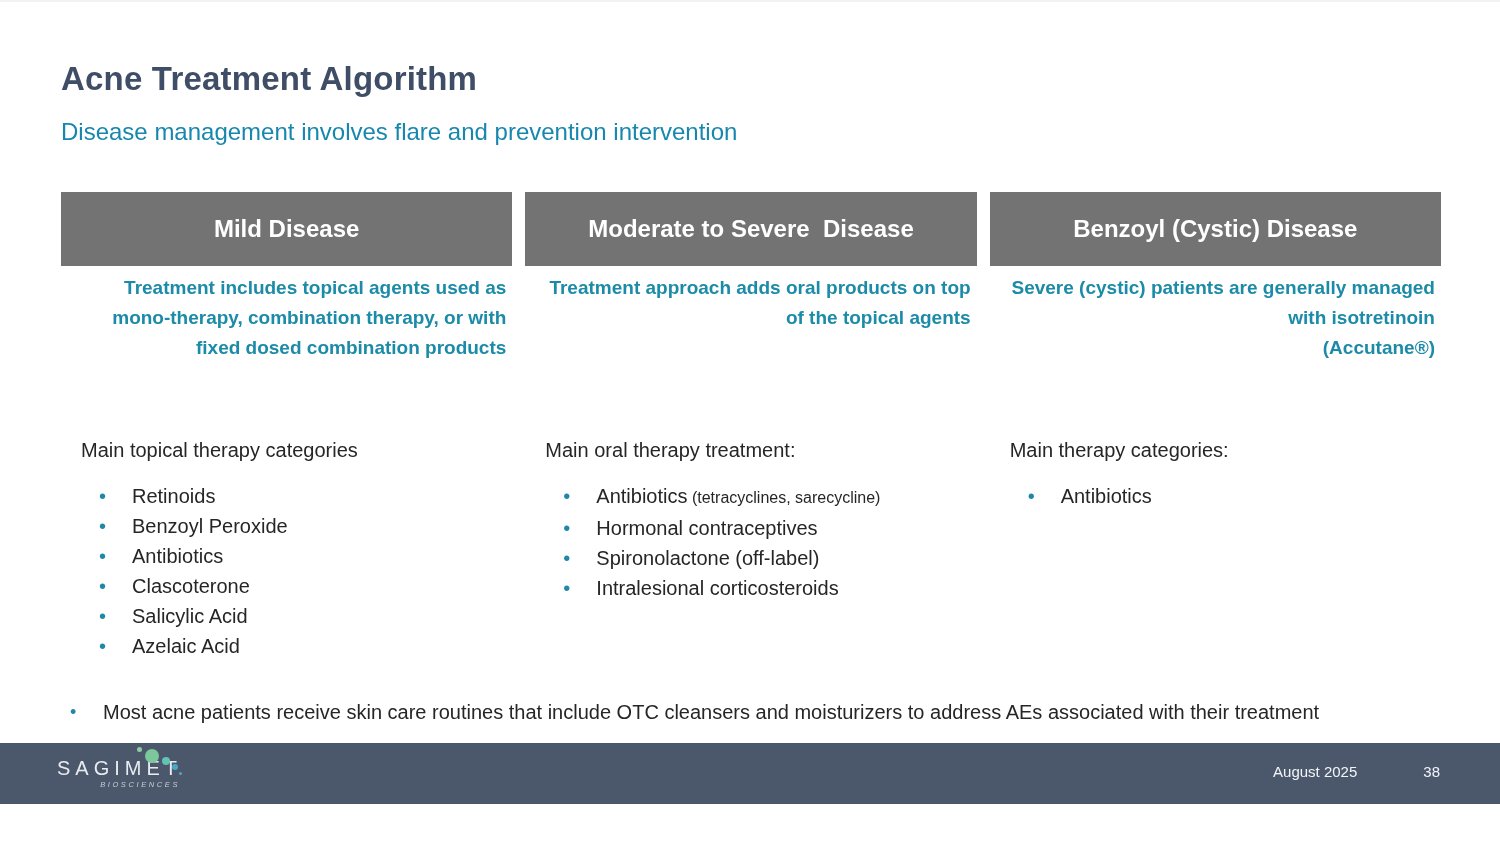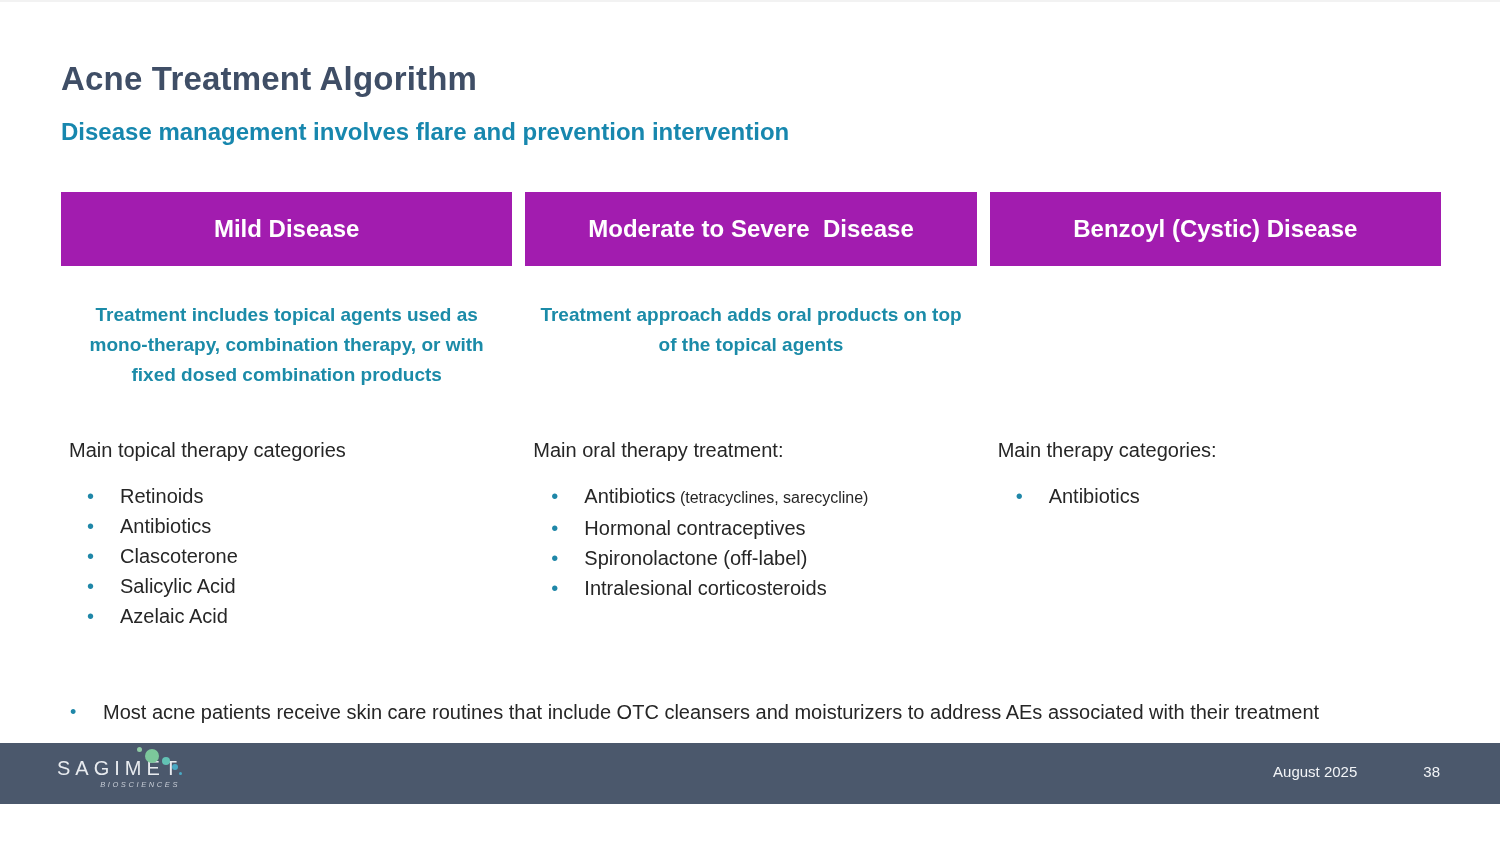--- a/index.html
+++ b/index.html
@@ -12,45 +12,45 @@
     overflow:hidden;
     border-top:2px solid #f2f2f2;
   }
   .page-title {
     position:absolute; top:58px; left:61px;
     font-size:33px; font-weight:bold; color:#3F4E66;
     letter-spacing:0.2px;
   }
   .page-subtitle {
     position:absolute; top:116px; left:61px;
-    font-size:24px; font-weight:bold; color:#1787AE;
+    font-size:24px; font-weight:normal; color:#1787AE;
   }
   .columns {
     position:absolute; top:190px; left:61px; width:1380px;
     display:flex; gap:13px;
   }
   .col { flex:1; position:relative; min-height:450px; }
   .col-header {
     height:74px;
-    background:#a21caf;
+    background:#737373;
     color:#ffffff;
     font-size:24px; font-weight:bold;
     display:flex; align-items:center; justify-content:center;
     text-align:center;
     white-space:pre-wrap;
   }
   .col-desc {
-    margin-top:34px;
+    margin-top:7px;
     padding:0 6px;
     font-size:19px; font-weight:bold; color:#1B8BA8;
-    text-align:center; line-height:30px;
+    text-align:right; line-height:30px;
     white-space:pre-line;
   }
   .col-list {
-    position:absolute; top:243px; left:8px; right:0;
+    position:absolute; top:243px; left:20px; right:0;
     color:#262626;
   }
   .list-title { font-size:20px; line-height:30px; }
   .col-list ul { list-style:none; margin:16px; padding:0; }
   .col-list li {
     position:relative;
     padding-left:35px;
     font-size:20px; line-height:30px;
   }
   .col-list li::before {
@@ -105,20 +105,21 @@
 
   <div class="columns">
 
     <div class="col">
       <div class="col-header">Mild Disease</div>
       <div class="col-desc">Treatment includes topical agents used as mono-therapy, combination therapy, or with fixed dosed combination products</div>
       <div class="col-list">
         <div class="list-title">Main topical therapy categories</div>
         <ul>
             <li><span class="item-text">Retinoids</span></li>
+            <li><span class="item-text">Benzoyl Peroxide</span></li>
             <li><span class="item-text">Antibiotics</span></li>
             <li><span class="item-text">Clascoterone</span></li>
             <li><span class="item-text">Salicylic Acid</span></li>
             <li><span class="item-text">Azelaic Acid</span></li>
           </ul>
       </div>
     </div>
 
     <div class="col">
       <div class="col-header">Moderate to Severe  Disease</div>
@@ -129,20 +130,22 @@
             <li><span class="item-text">Antibiotics</span><span class="item-note"> (tetracyclines, sarecycline)</span></li>
             <li><span class="item-text">Hormonal contraceptives</span></li>
             <li><span class="item-text">Spironolactone (off-label)</span></li>
             <li><span class="item-text">Intralesional corticosteroids</span></li>
           </ul>
       </div>
     </div>
 
     <div class="col">
       <div class="col-header">Benzoyl (Cystic) Disease</div>
+      <div class="col-desc">Severe (cystic) patients are generally managed with isotretinoin
+(Accutane®)</div>
       <div class="col-list">
         <div class="list-title">Main therapy categories:</div>
         <ul>
             <li><span class="item-text">Antibiotics</span></li>
           </ul>
       </div>
     </div>
 
   </div>
 

